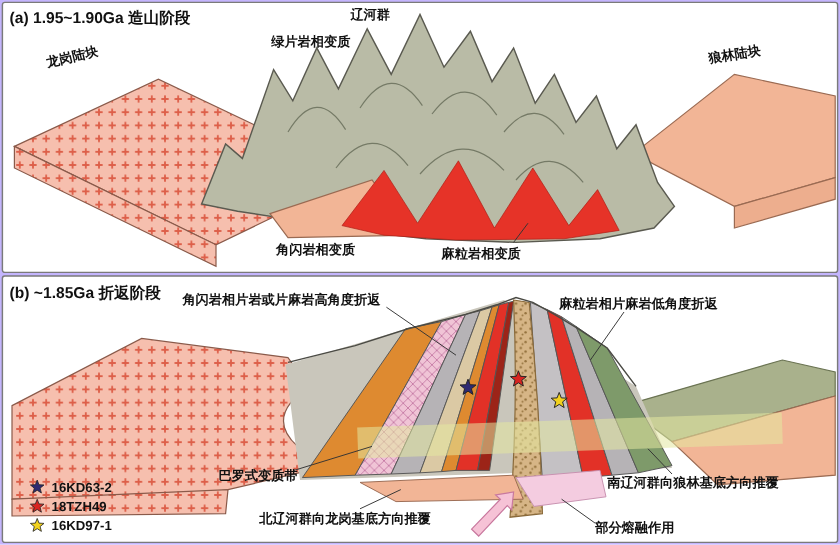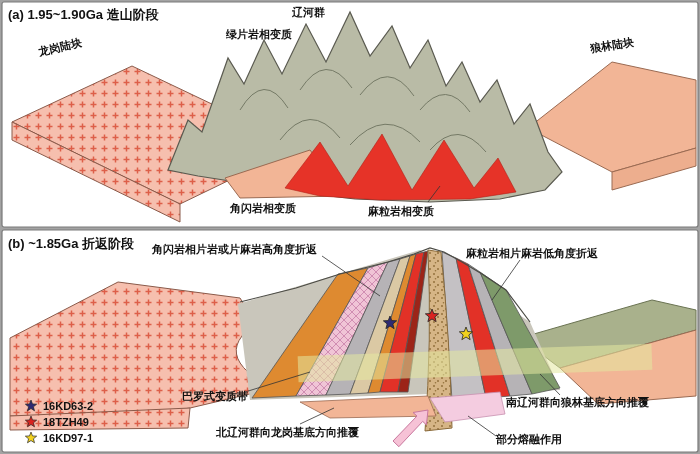--- a/index.html
+++ b/index.html
@@ -1,19 +1,19 @@
 <!DOCTYPE html>
 <html><head>
 <meta charset="utf-8">
 <style>
   html,body{margin:0;padding:0;background:#ffffff;}
   .figure-wrap{
     position:relative;
     width:700px;height:454px;
-    background:#a3a3a3;
+    background:#c4b5fd;
     font-family:"Liberation Sans","DejaVu Sans",sans-serif;
     overflow:hidden;
   }
   svg text{
     font-family:"Liberation Sans","DejaVu Sans",sans-serif;
     fill:#111;
   }
   .panel-title{font-size:13px;font-weight:bold;}
   .lbl{font-size:11px;font-weight:bold;}
   .legend-lbl{font-size:11px;font-weight:bold;}

